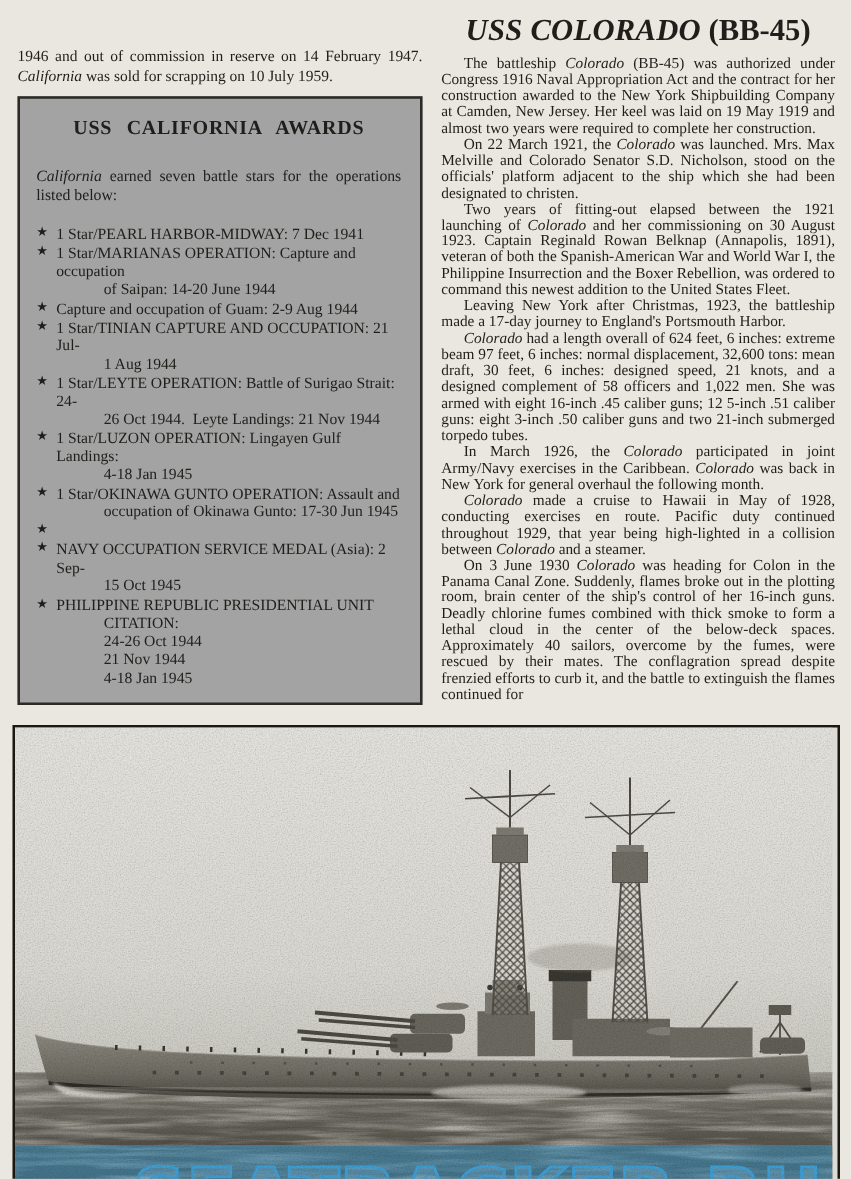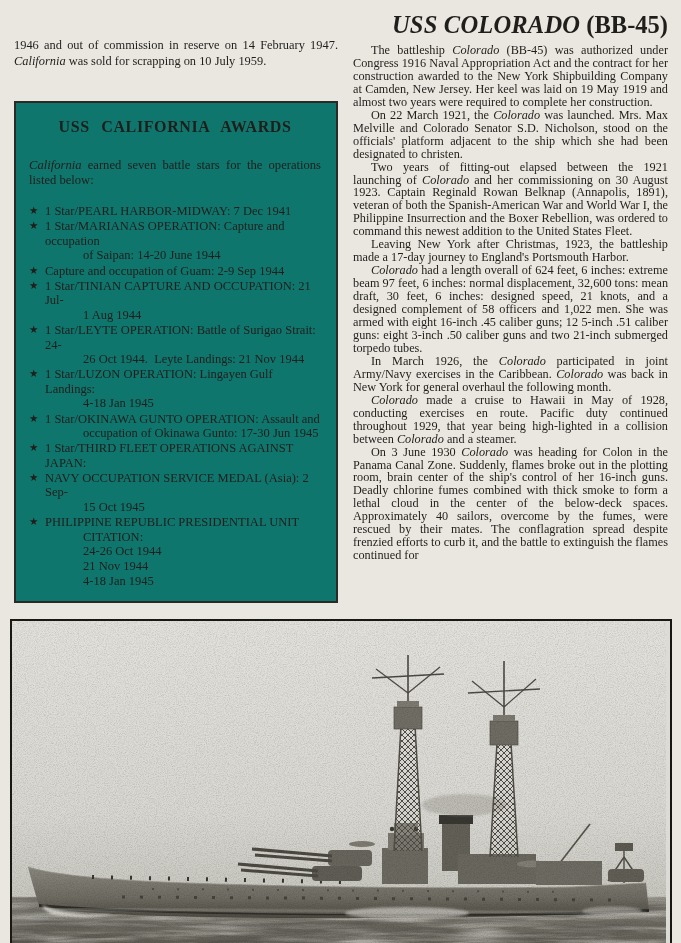--- a/index.html
+++ b/index.html
@@ -13,26 +13,26 @@
   }
   .page{padding:10px 13px 0 14px;}
   .top-cols{display:flex;gap:15px;}
   .col-left{width:324px;flex:0 0 324px;}
   .col-right{flex:1;min-width:0;}
 
   
   .lead-text{margin:28px 0 0 0;font-size:12.4px;line-height:15.6px;text-align:justify;font-family:Liberation Serif, serif;}
   .source-text{margin:0;font-size:12.4px;line-height:15.6px;font-style:italic;text-align:justify;}
   .awards-box{
-    margin-top:32px;
+    margin-top:8px;
     border:2px solid #2b2a26;
     padding:13px 13px 12px 11px;
     min-height:362px;
     box-sizing:border-box;
-    background:#0f766e;
+    background:#a3a3a3;
   }
   .awards-title{
     margin:2px 0 0 0;
     font-size:16px;font-weight:bold;
     text-align:center;
     letter-spacing:.6px;word-spacing:7px;
   }
   .awards-intro{
     margin:22px 2px 0 2px;
     font-size:12.6px;line-height:15px;
@@ -48,21 +48,21 @@
   .award-item .star{
     flex:0 0 16px;font-size:10.5px;line-height:14.6px;color:#1f1e1b;
   }
   .award-item .lines{flex:1;}
   .award-item .lines .cont{margin-left:38px;}
 
   
   .article-title{
     margin:2px 0 6px 0;
     font-size:24.5px;line-height:26px;
-    text-align:right;font-weight:bold;
+    text-align:center;font-weight:bold;
     white-space:nowrap;
   }
   .article-title .ti{font-style:italic;letter-spacing:.2px;}
   .article-body p{
     margin:0;font-size:12.25px;line-height:12.95px;
     text-align:justify;text-indent:18px;
   }
 
   
   .figure-wrap{margin:16px 0 0 -4px;width:662px;}
@@ -84,26 +84,26 @@
 
     <div class="col-left">
       <p class="lead-text">1946 and out of commission in reserve on 14 February 1947. <i>California</i> was sold for scrapping on 10 July 1959.</p>
 
       <div class="awards-box">
         <h2 class="awards-title">USS CALIFORNIA AWARDS</h2>
         <p class="awards-intro"><i>California</i> earned seven battle stars for the operations listed below:</p>
         <div class="awards-list">
             <div class="award-item"><span class="star">★</span><div class="lines"><div class="first">1 Star/PEARL HARBOR-MIDWAY: 7 Dec 1941</div></div></div>
             <div class="award-item"><span class="star">★</span><div class="lines"><div class="first">1 Star/MARIANAS OPERATION: Capture and occupation</div><div class="cont">of Saipan: 14-20 June 1944</div></div></div>
-            <div class="award-item"><span class="star">★</span><div class="lines"><div class="first">Capture and occupation of Guam: 2-9 Sep 1944</div></div></div>
+            <div class="award-item"><span class="star">★</span><div class="lines"><div class="first">Capture and occupation of Guam: 2-9 Aug 1944</div></div></div>
             <div class="award-item"><span class="star">★</span><div class="lines"><div class="first">1 Star/TINIAN CAPTURE AND OCCUPATION: 21 Jul-</div><div class="cont">1 Aug 1944</div></div></div>
             <div class="award-item"><span class="star">★</span><div class="lines"><div class="first">1 Star/LEYTE OPERATION: Battle of Surigao Strait: 24-</div><div class="cont">26 Oct 1944.  Leyte Landings: 21 Nov 1944</div></div></div>
             <div class="award-item"><span class="star">★</span><div class="lines"><div class="first">1 Star/LUZON OPERATION: Lingayen Gulf Landings:</div><div class="cont">4-18 Jan 1945</div></div></div>
             <div class="award-item"><span class="star">★</span><div class="lines"><div class="first">1 Star/OKINAWA GUNTO OPERATION: Assault and</div><div class="cont">occupation of Okinawa Gunto: 17-30 Jun 1945</div></div></div>
-            <div class="award-item"><span class="star">★</span><div class="lines"><div class="first">1 Star/THIRD FLEET OPERATIONS AGAINST JAPAN:</div></div></div>
+            <div class="award-item"><span class="star">★</span><div class="lines"></div></div>
             <div class="award-item"><span class="star">★</span><div class="lines"><div class="first">NAVY OCCUPATION SERVICE MEDAL (Asia): 2 Sep-</div><div class="cont">15 Oct 1945</div></div></div>
             <div class="award-item"><span class="star">★</span><div class="lines"><div class="first">PHILIPPINE REPUBLIC PRESIDENTIAL UNIT</div><div class="cont">CITATION:</div><div class="cont">24-26 Oct 1944</div><div class="cont">21 Nov 1944</div><div class="cont">4-18 Jan 1945</div></div></div>
           </div>
       </div>
     </div>
 
     <div class="col-right">
       <h1 class="article-title"><span class="ti">USS COLORADO</span> <span>(BB-45)</span></h1>
       <div class="article-body">
           <p>The battleship <i>Colorado</i> (BB-45) was authorized under Congress 1916 Naval Appropriation Act and the contract for her construction awarded to the New York Shipbuilding Company at Camden, New Jersey. Her keel was laid on 19 May 1919 and almost two years were required to complete her construction.</p>

